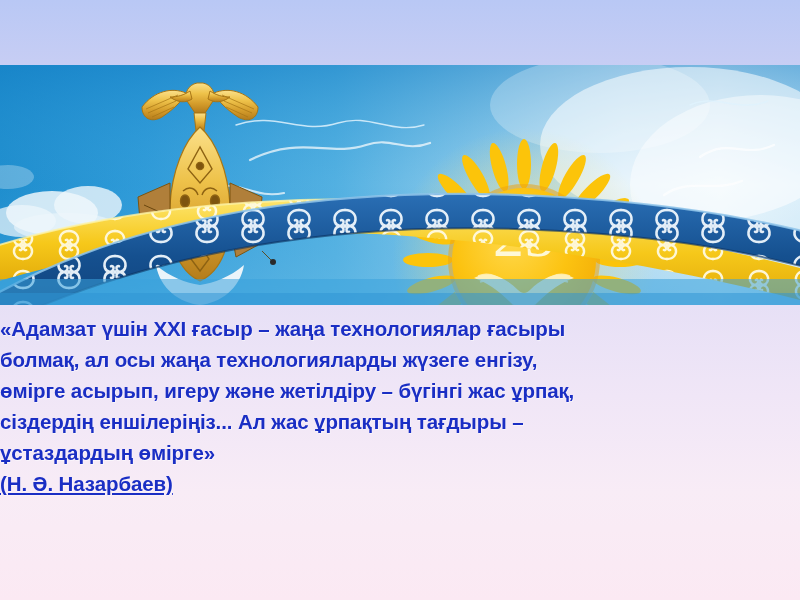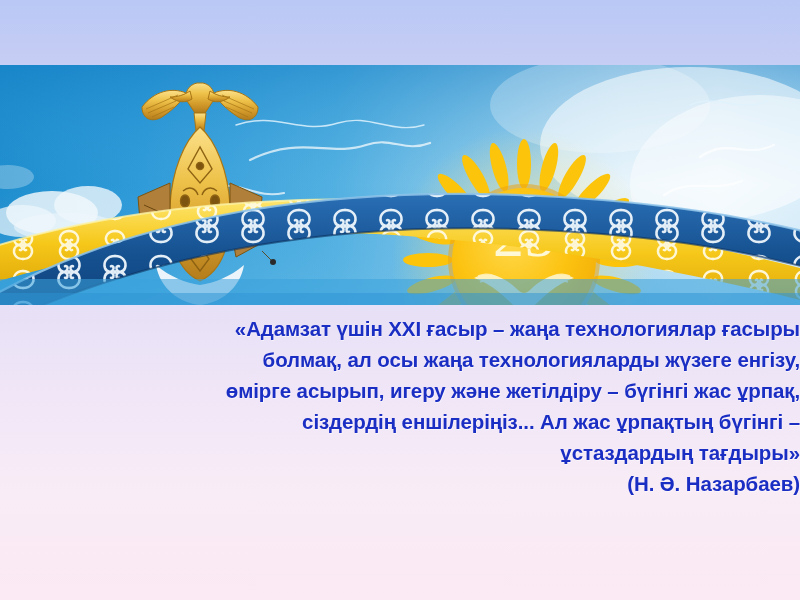--- a/index.html
+++ b/index.html
@@ -38,35 +38,36 @@
     overflow: hidden;
   }
   #banner svg { display: block; }
 
   
   #quote-block {
     position: absolute;
     left: 0;
     top: 313px;
     width: 800px;
-    text-align: right;
+    text-align: left;
     color: #1a2ec4;
     font-weight: bold;
     font-size: 20.5px;
     line-height: 31px;
     letter-spacing: -0.1px;
     text-shadow: 0.6px 0.6px 0 rgba(255,255,255,0.55);
   }
   .quote-line {
     display: block;
     white-space: nowrap;
   }
   #quote-attribution {
     display: block;
     white-space: nowrap;
+    text-decoration: underline;
   }
 </style>
 </head>
 <body>
 
 <div id="slide">
 
   <div id="banner">
     <svg width="800" height="240" viewBox="0 0 800 240" xmlns="http://www.w3.org/2000/svg">
       <defs>
@@ -369,18 +370,18 @@
         <rect x="0" y="214" width="800" height="26" fill="#3ba3dc" opacity="0.55"></rect>
         <rect x="0" y="228" width="800" height="12" fill="#2e93d4" opacity="0.5"></rect>
       </g>
     </svg>
   </div>
 
   <div id="quote-block">
     <span class="quote-line">«Адамзат үшін XXI ғасыр – жаңа технологиялар ғасыры</span>
     <span class="quote-line">болмақ, ал осы жаңа технологияларды жүзеге енгізу,</span>
     <span class="quote-line">өмірге асырып, игеру және жетілдіру – бүгінгі жас ұрпақ,</span>
-    <span class="quote-line">сіздердің еншілеріңіз... Ал жас ұрпақтың бүгінгі –</span>
-    <span class="quote-line">ұстаздардың тағдыры»</span>
+    <span class="quote-line">сіздердің еншілеріңіз... Ал жас ұрпақтың тағдыры –</span>
+    <span class="quote-line">ұстаздардың өмірге»</span>
     <span id="quote-attribution">(Н. Ә. Назарбаев)</span>
   </div>
 
 </div>
 
 </body></html>

